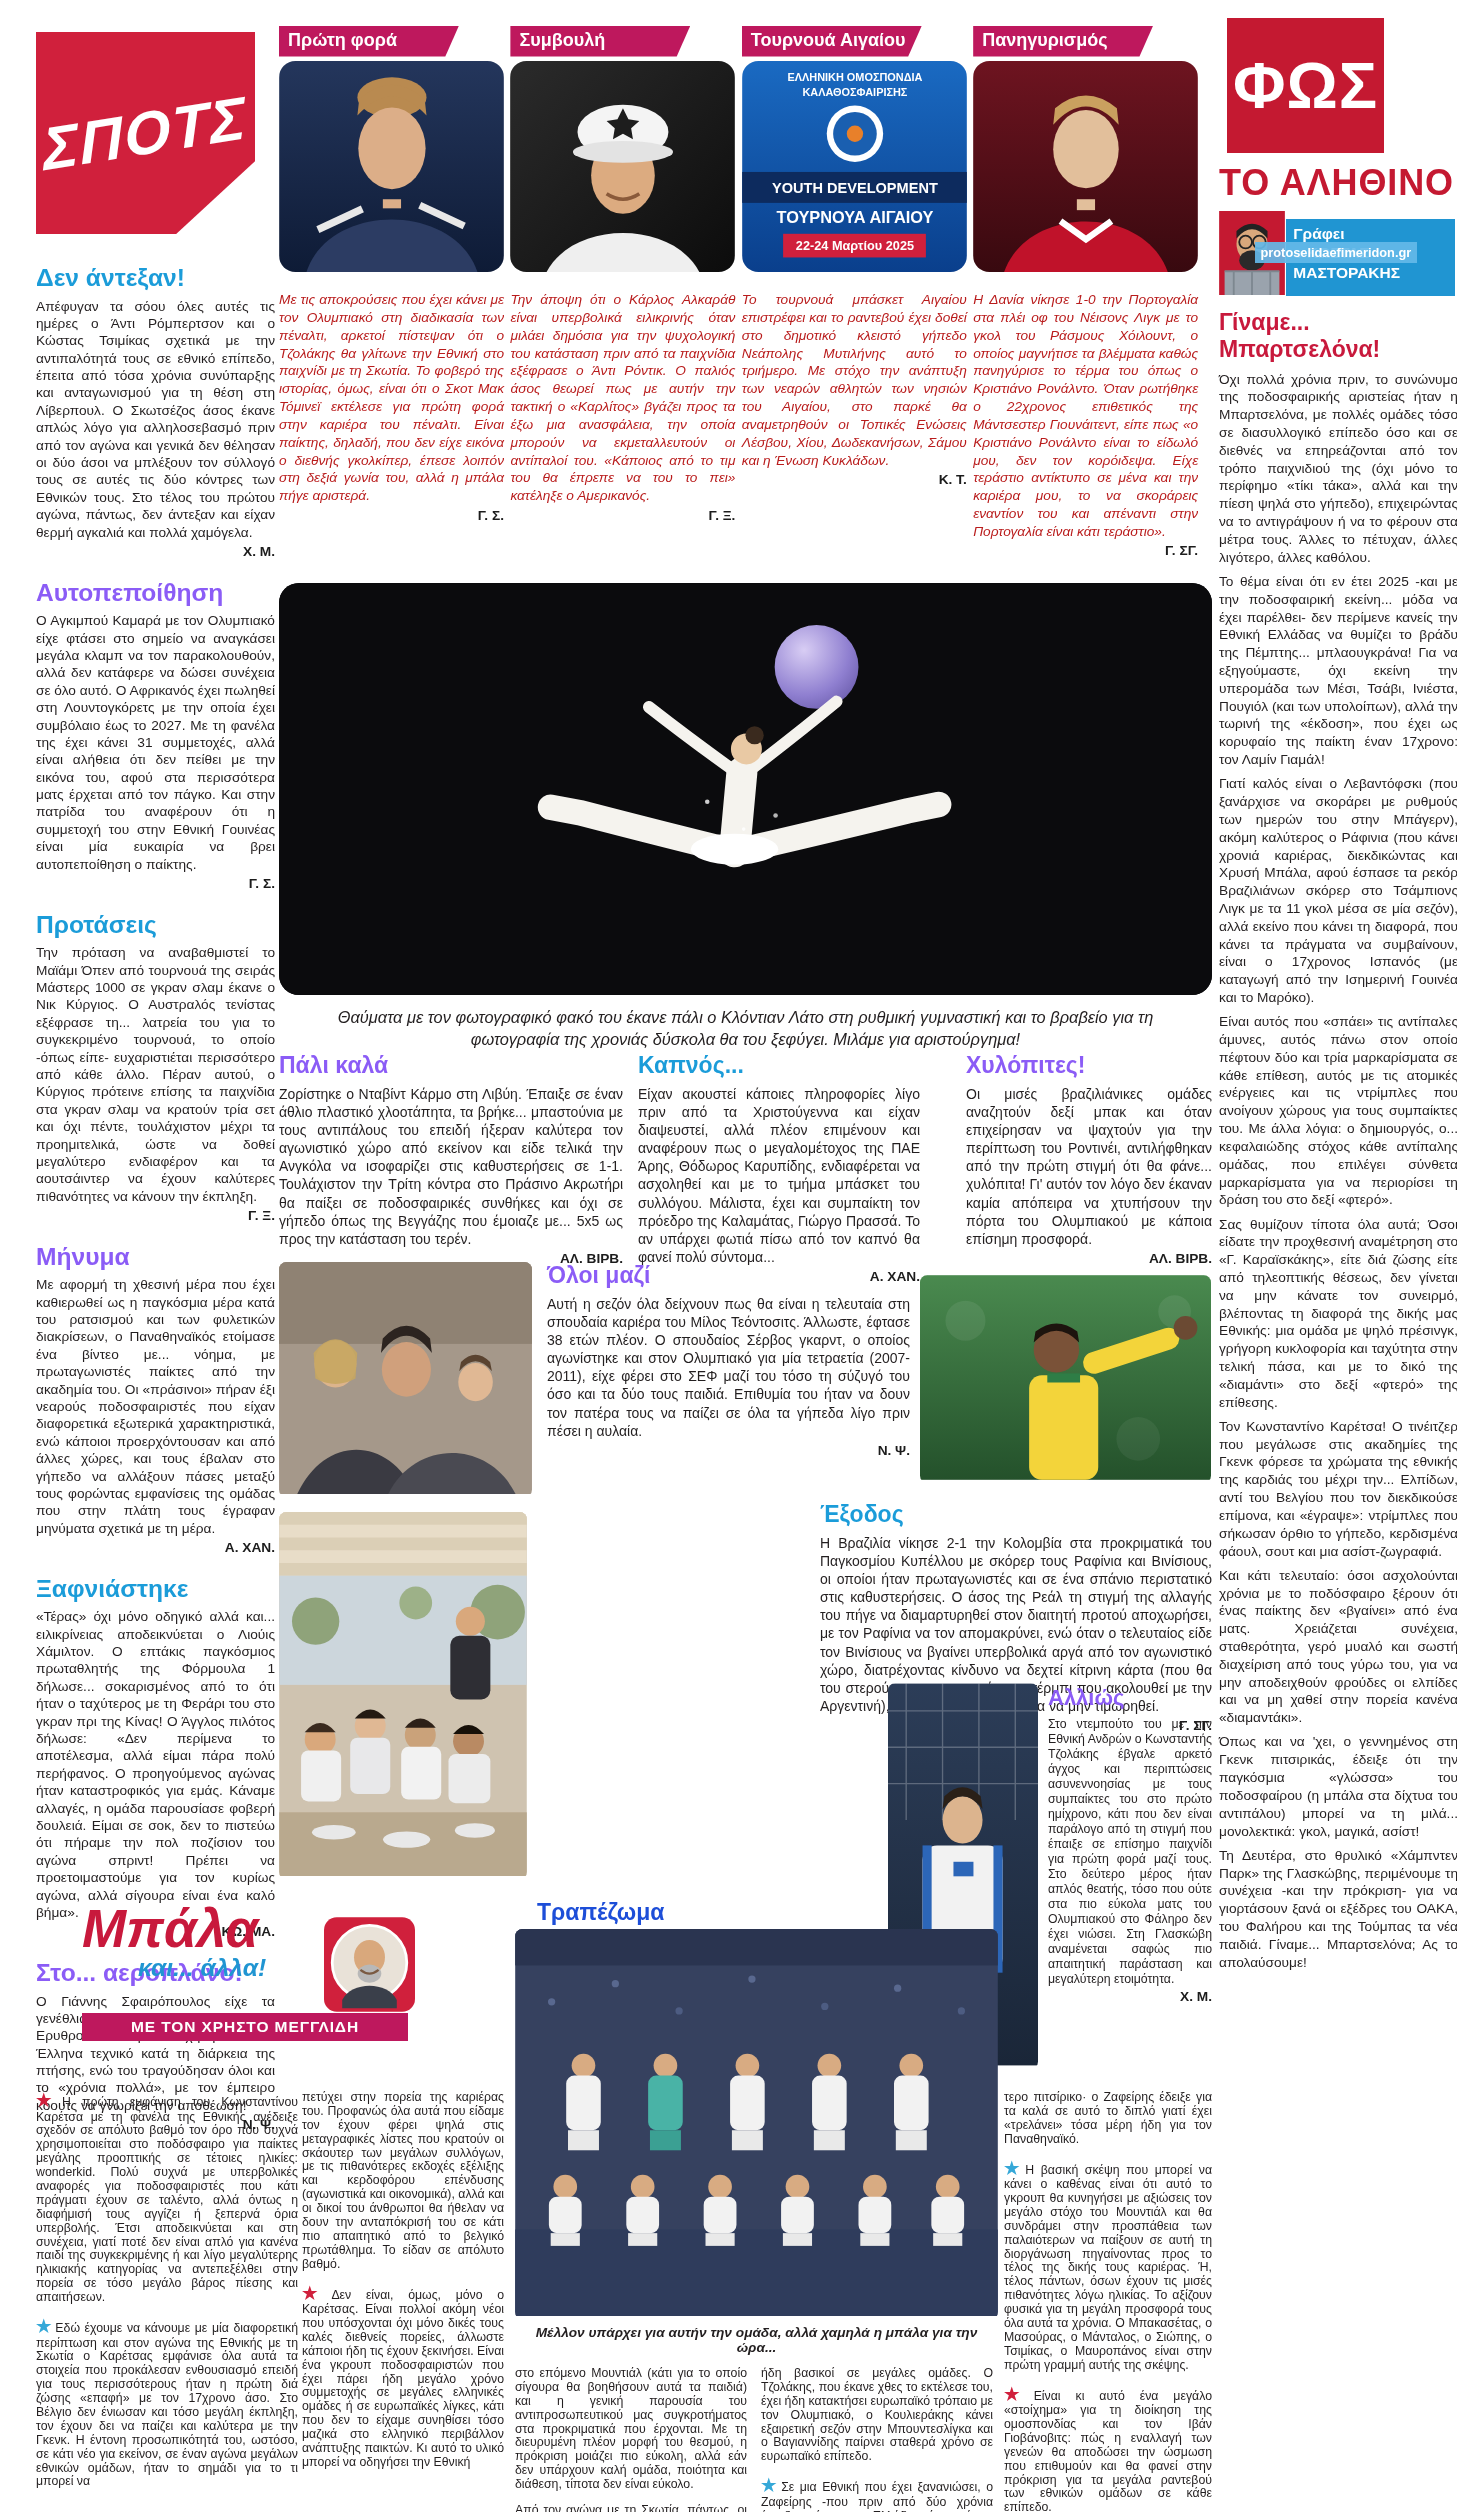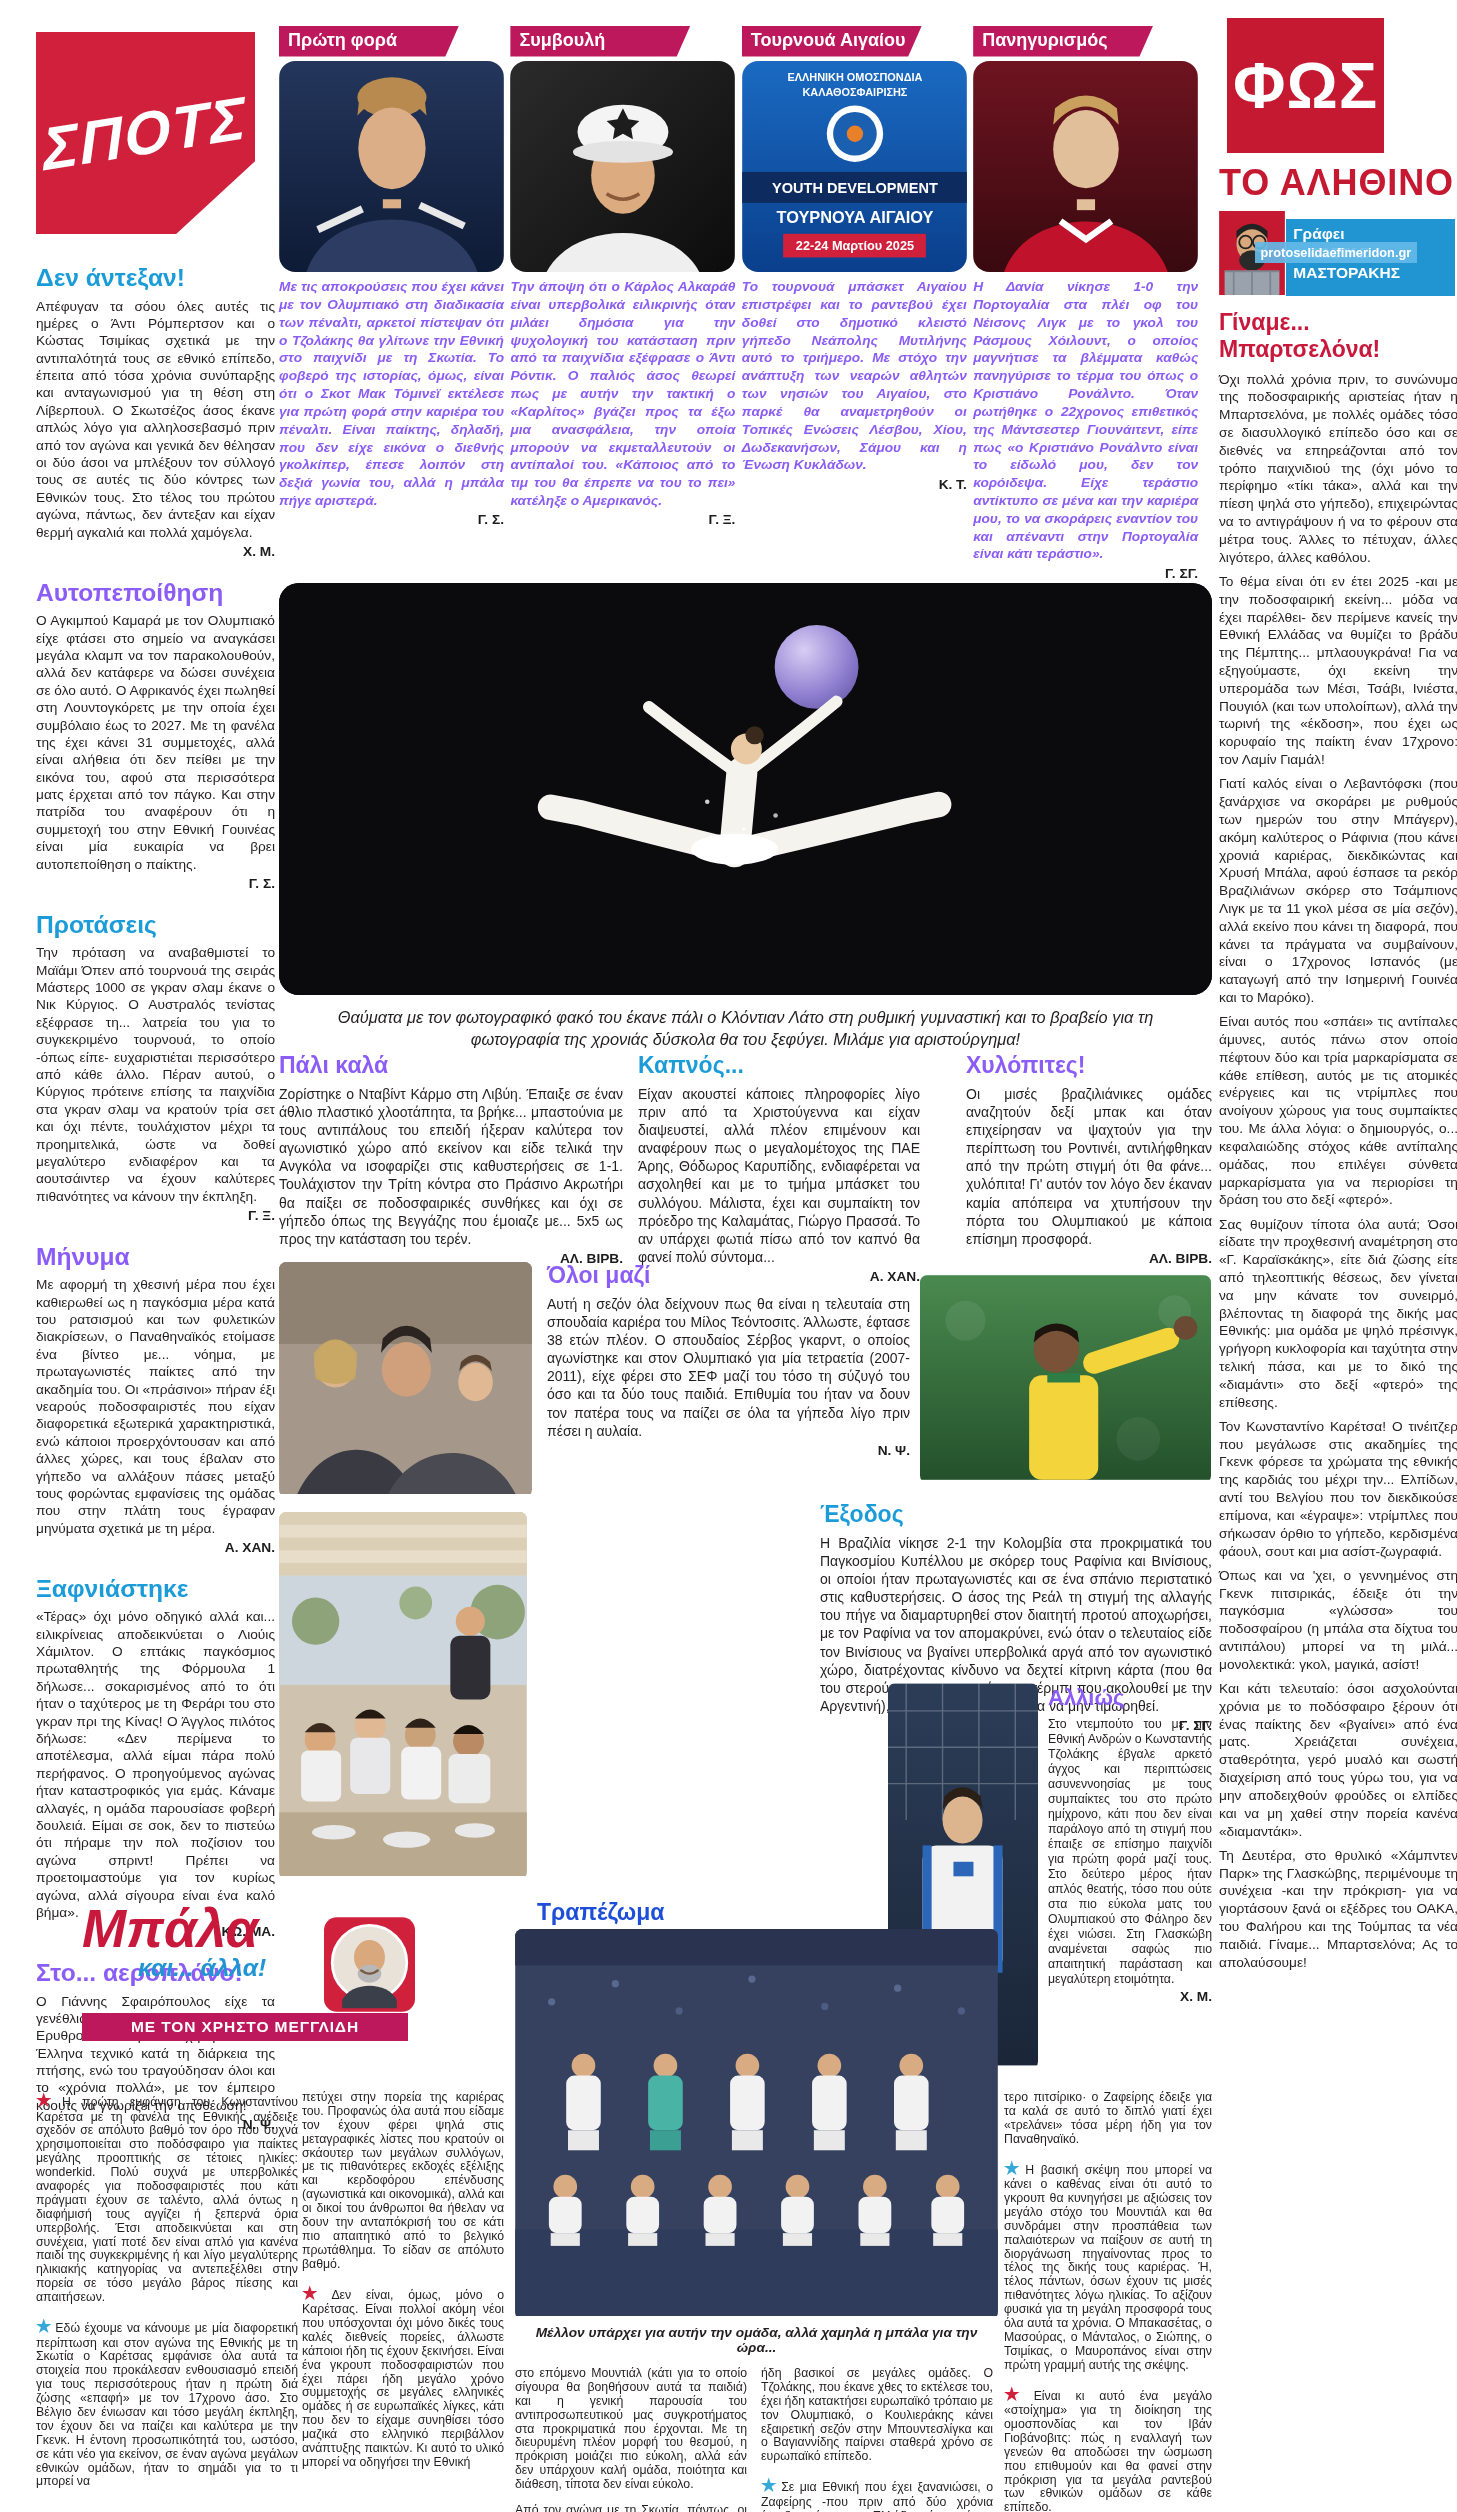--- a/index.html
+++ b/index.html
@@ -12,22 +12,22 @@
     display:flex;align-items:center;justify-content:center;}
   .spots-logo span{color:#fff;font-size:60px;font-weight:bold;font-style:italic;
     transform:rotate(-9deg) skewX(-6deg);letter-spacing:1.8px;}
   
   .cards{left:279px;top:25.5px;width:933px;display:flex;gap:6.4px;}
   .card{width:225px;flex:0 0 225px;}
   .ribbon{background:#be185d;color:#fff;font-weight:bold;font-size:18px;
     padding:4.6px 16.4px 5.5px 9px;display:inline-block;min-width:80%;
     clip-path:polygon(0 0,100% 0,calc(100% - 13.7px) 100%,0 100%);box-sizing:border-box;}
   .card .photo{margin-top:4.6px;width:225px;height:211px;border-radius:16.4px;overflow:hidden;display:block;}
-  .card .cbody{margin-top:6px;font-style:italic;font-weight:700;font-size:13.7px;
-    line-height:1.3;text-align:justify;color:#8b5cf6;}
+  .card .cbody{margin-top:19px;font-style:italic;font-weight:400;font-size:13.7px;
+    line-height:1.3;text-align:justify;color:#b91c1c;}
   .byline{font-weight:bold;text-align:right;font-size:13.7px;margin-top:2.7px;color:#1c1c1c;}
   
   .art{margin-bottom:20px;}
   .art h3{margin:0 0 5.5px;font-size:24.6px;font-weight:bold;}
   .art .body{font-size:13.7px;line-height:1.27;text-align:justify;}
   .blue{color:#1b9cd9}.red{color:#8b5cf6}.blackh{color:#1d4ed8}
   
   .leftcol{left:36px;top:264px;width:239px;}
   
   .foscol{left:1219px;top:18px;width:239px;}
@@ -198,22 +198,22 @@
       <div class="watermark">protoselidaefimeridon.gr</div>
     </div>
     <div class="fos-head">Γίναμε... Μπαρτσελόνα!</div>
     <div class="fosbody">
       <p>Όχι πολλά χρόνια πριν, το συνώνυμο της ποδοσφαιρικής αριστείας ήταν η Μπαρτσελόνα, με πολλές ομάδες τόσο σε διασυλλογικό επίπεδο όσο και σε διεθνές να επηρεάζονται από τον τρόπο παιχνιδιού της (όχι μόνο το περίφημο «τίκι τάκα», αλλά και την πίεση ψηλά στο γήπεδο), επιχειρώντας να το αντιγράψουν ή να το φέρουν στα μέτρα τους. Άλλες το πέτυχαν, άλλες λιγότερο, άλλες καθόλου.</p>
       <p>Το θέμα είναι ότι εν έτει 2025 -και με την ποδοσφαιρική εκείνη... μόδα να έχει παρέλθει- δεν περίμενε κανείς την Εθνική Ελλάδας να θυμίζει το βράδυ της Πέμπτης... μπλαουγκράνα! Για να εξηγούμαστε, όχι εκείνη την υπερομάδα των Μέσι, Τσάβι, Ινιέστα, Πουγιόλ (και των υπολοίπων), αλλά την τωρινή της «έκδοση», που έχει ως κορυφαίο της παίκτη έναν 17χρονο: τον Λαμίν Γιαμάλ!</p>
       <p>Γιατί καλός είναι ο Λεβαντόφσκι (που ξανάρχισε να σκοράρει με ρυθμούς των ημερών του στην Μπάγερν), ακόμη καλύτερος ο Ράφινια (που κάνει χρονιά καριέρας, διεκδικώντας και Χρυσή Μπάλα, αφού έσπασε τα ρεκόρ Βραζιλιάνων σκόρερ στο Τσάμπιονς Λιγκ με τα 11 γκολ μέσα σε μία σεζόν), αλλά εκείνο που κάνει τη διαφορά, που κάνει τα πράγματα να συμβαίνουν, είναι ο 17χρονος Ισπανός (με καταγωγή από την Ισημερινή Γουινέα και το Μαρόκο).</p>
       <p>Είναι αυτός που «σπάει» τις αντίπαλες άμυνες, αυτός πάνω στον οποίο πέφτουν δύο και τρία μαρκαρίσματα σε κάθε επίθεση, αυτός με τις ατομικές ενέργειες και τις ντρίμπλες που ανοίγουν χώρους για τους συμπαίκτες του. Με άλλα λόγια: ο δημιουργός, ο... κεφαλαιώδης στόχος κάθε αντίπαλης ομάδας, που επιλέγει σύνθετα μαρκαρίσματα για να περιορίσει τη δράση του στο δεξί «φτερό».</p>
       <p>Σας θυμίζουν τίποτα όλα αυτά; Όσοι είδατε την προχθεσινή αναμέτρηση στο «Γ. Καραϊσκάκης», είτε διά ζώσης είτε από τηλεοπτικής θέσεως, δεν γίνεται να μην κάνατε τον συνειρμό, βλέποντας τη διαφορά της δικής μας Εθνικής: μια ομάδα με ψηλό πρέσινγκ, γρήγορη κυκλοφορία και ταχύτητα στην τελική πάσα, και με το δικό της «διαμάντι» στο δεξί «φτερό» της επίθεσης.</p>
       <p>Τον Κωνσταντίνο Καρέτσα! Ο τινέιτζερ που μεγάλωσε στις ακαδημίες της Γκενκ φόρεσε τα χρώματα της εθνικής της καρδιάς του μέχρι την... Ελπίδων, αντί του Βελγίου που τον διεκδικούσε επίμονα, και «έγραψε»: ντρίμπλες που σήκωσαν όρθιο το γήπεδο, κερδισμένα φάουλ, σουτ και μια ασίστ-ζωγραφιά.</p>
+      <p>Και κάτι τελευταίο: όσοι ασχολούνται χρόνια με το ποδόσφαιρο ξέρουν ότι ένας παίκτης δεν «βγαίνει» από ένα ματς. Χρειάζεται συνέχεια, σταθερότητα, γερό μυαλό και σωστή διαχείριση από τους γύρω του, για να μην αποδειχθούν φρούδες οι ελπίδες και να μη χαθεί στην πορεία κανένα «διαμαντάκι».</p>
       <p>Όπως και να 'χει, ο γεννημένος στη Γκενκ πιτσιρικάς, έδειξε ότι την παγκόσμια «γλώσσα» του ποδοσφαίρου (η μπάλα στα δίχτυα του αντιπάλου) μπορεί να τη μιλά... μονολεκτικά: γκολ, μαγικά, ασίστ!</p>
-      <p>Και κάτι τελευταίο: όσοι ασχολούνται χρόνια με το ποδόσφαιρο ξέρουν ότι ένας παίκτης δεν «βγαίνει» από ένα ματς. Χρειάζεται συνέχεια, σταθερότητα, γερό μυαλό και σωστή διαχείριση από τους γύρω του, για να μην αποδειχθούν φρούδες οι ελπίδες και να μη χαθεί στην πορεία κανένα «διαμαντάκι».</p>
       <p>Τη Δευτέρα, στο θρυλικό «Χάμπντεν Παρκ» της Γλασκώβης, περιμένουμε τη συνέχεια -και την πρόκριση- για να γιορτάσουν ξανά οι εξέδρες του ΟΑΚΑ, του Φαλήρου και της Τούμπας τα νέα παιδιά. Γίναμε... Μπαρτσελόνα; Ας το απολαύσουμε!</p>
     </div>
   </div>
 
   <div class="abs leftcol">
     <div class="art">
       <h3 class="blue">Δεν άντεξαν!</h3>
       <div class="body">Απέφυγαν τα σόου όλες αυτές τις ημέρες ο Άντι Ρόμπερτσον και ο Κώστας Τσιμίκας σχετικά με την αντιπαλότητά τους σε εθνικό επίπεδο, έπειτα από τόσα χρόνια συνύπαρξης και ανταγωνισμού για τη θέση στη Λίβερπουλ. Ο Σκωτσέζος άσος έκανε απλώς λόγο για αλληλοσεβασμό πριν από τον αγώνα και γενικά δεν θέλησαν οι δύο άσοι να μπλέξουν τον σύλλογό τους σε αυτές τις δύο κόντρες των Εθνικών τους. Στο τέλος του πρώτου αγώνα, πάντως, δεν άντεξαν και είχαν θερμή αγκαλιά και πολλά χαμόγελα.</div>
       <div class="byline">Χ. Μ.</div>
     </div>

